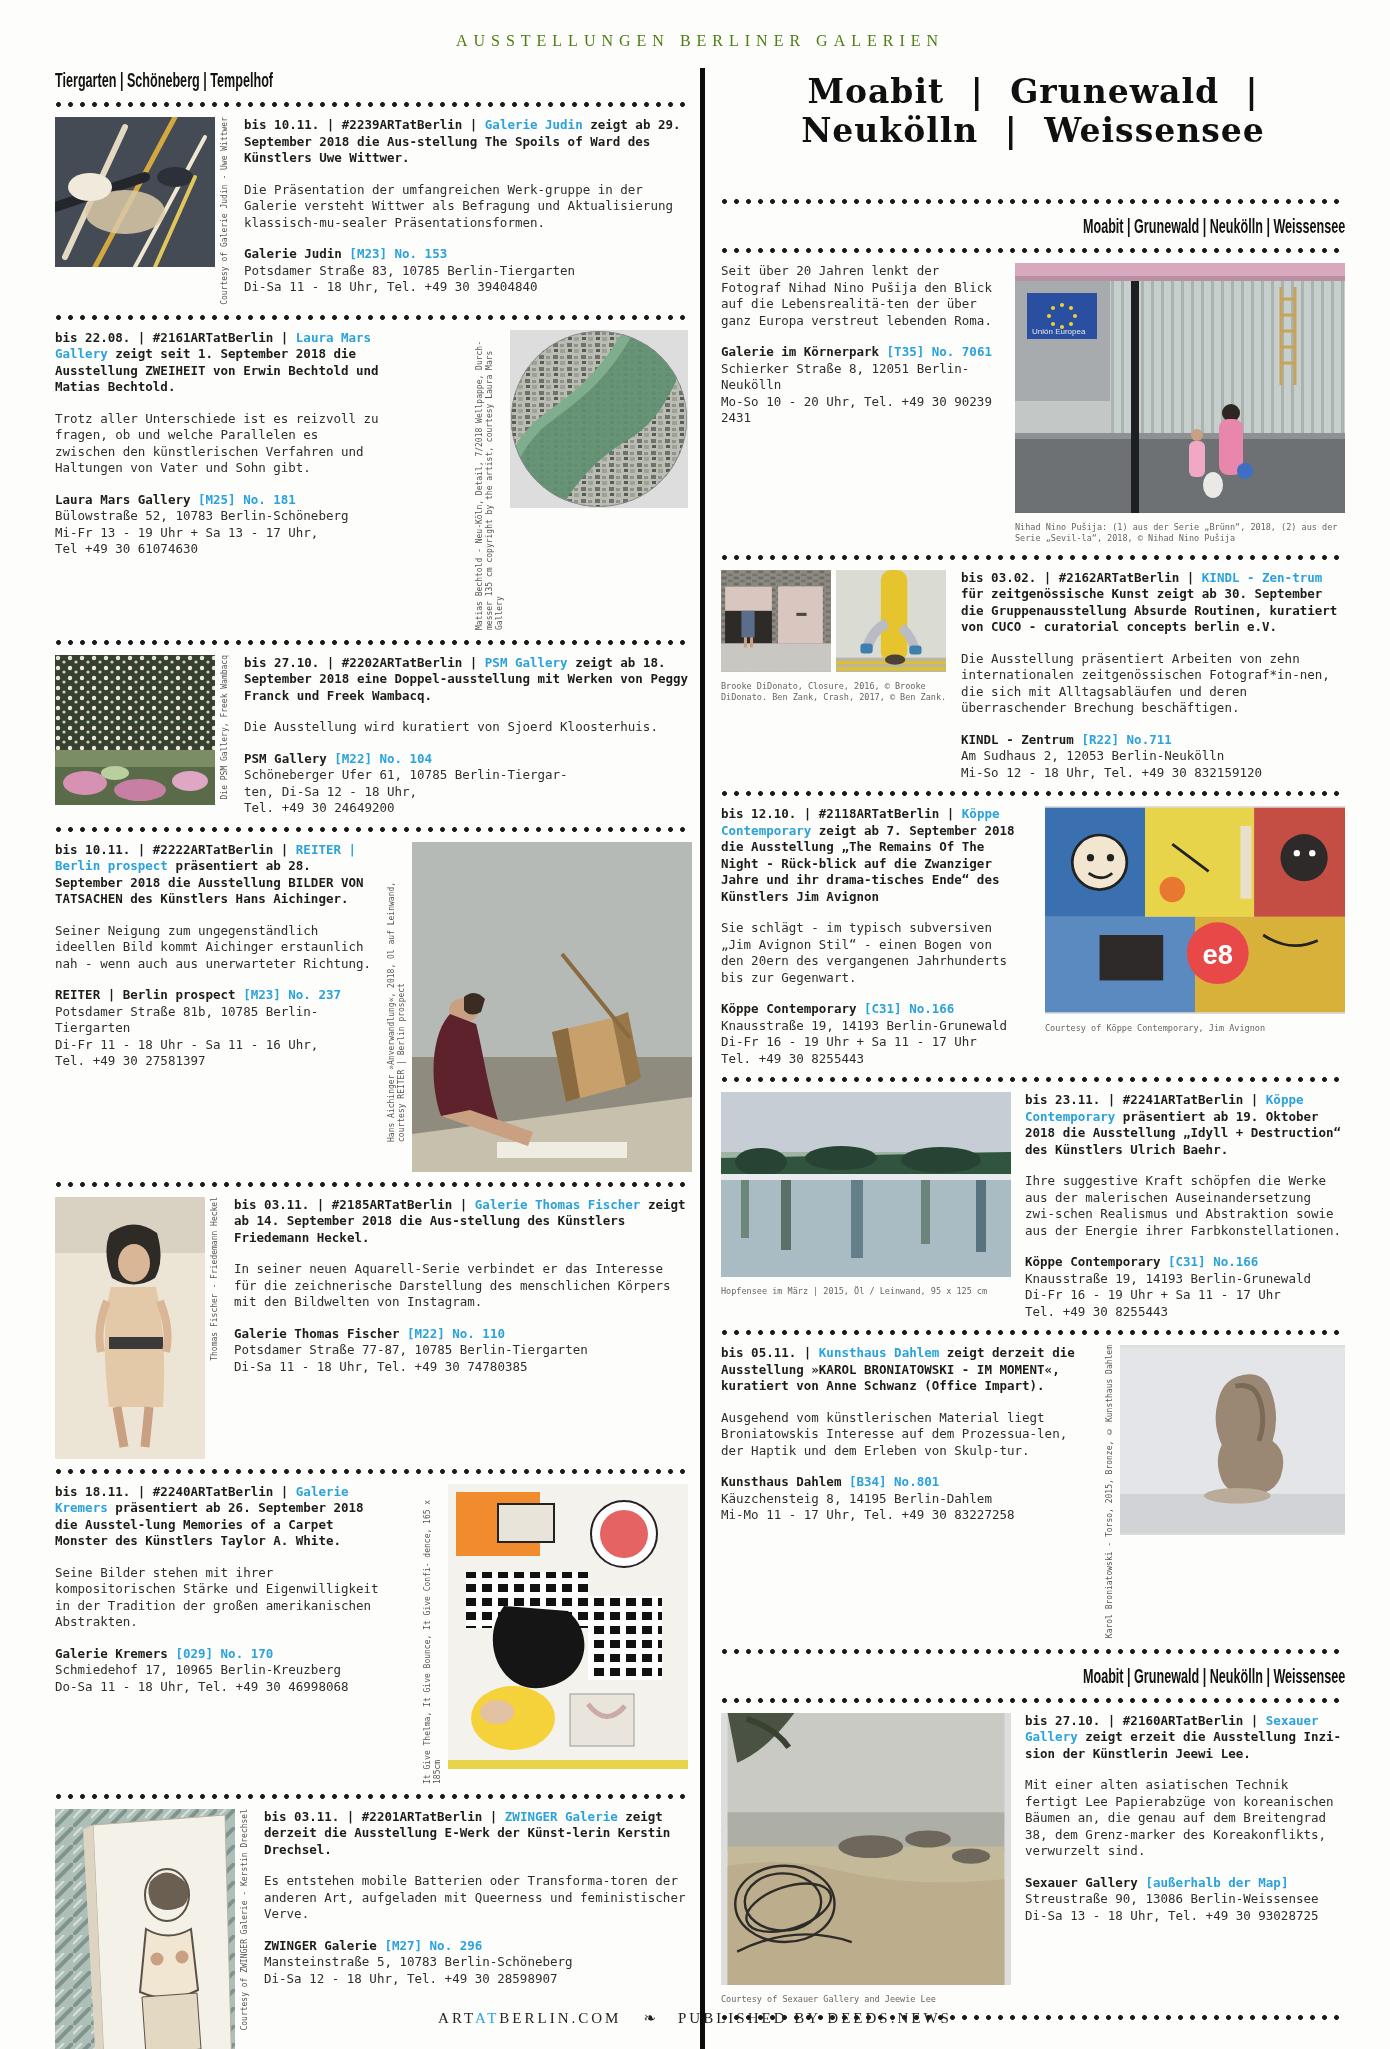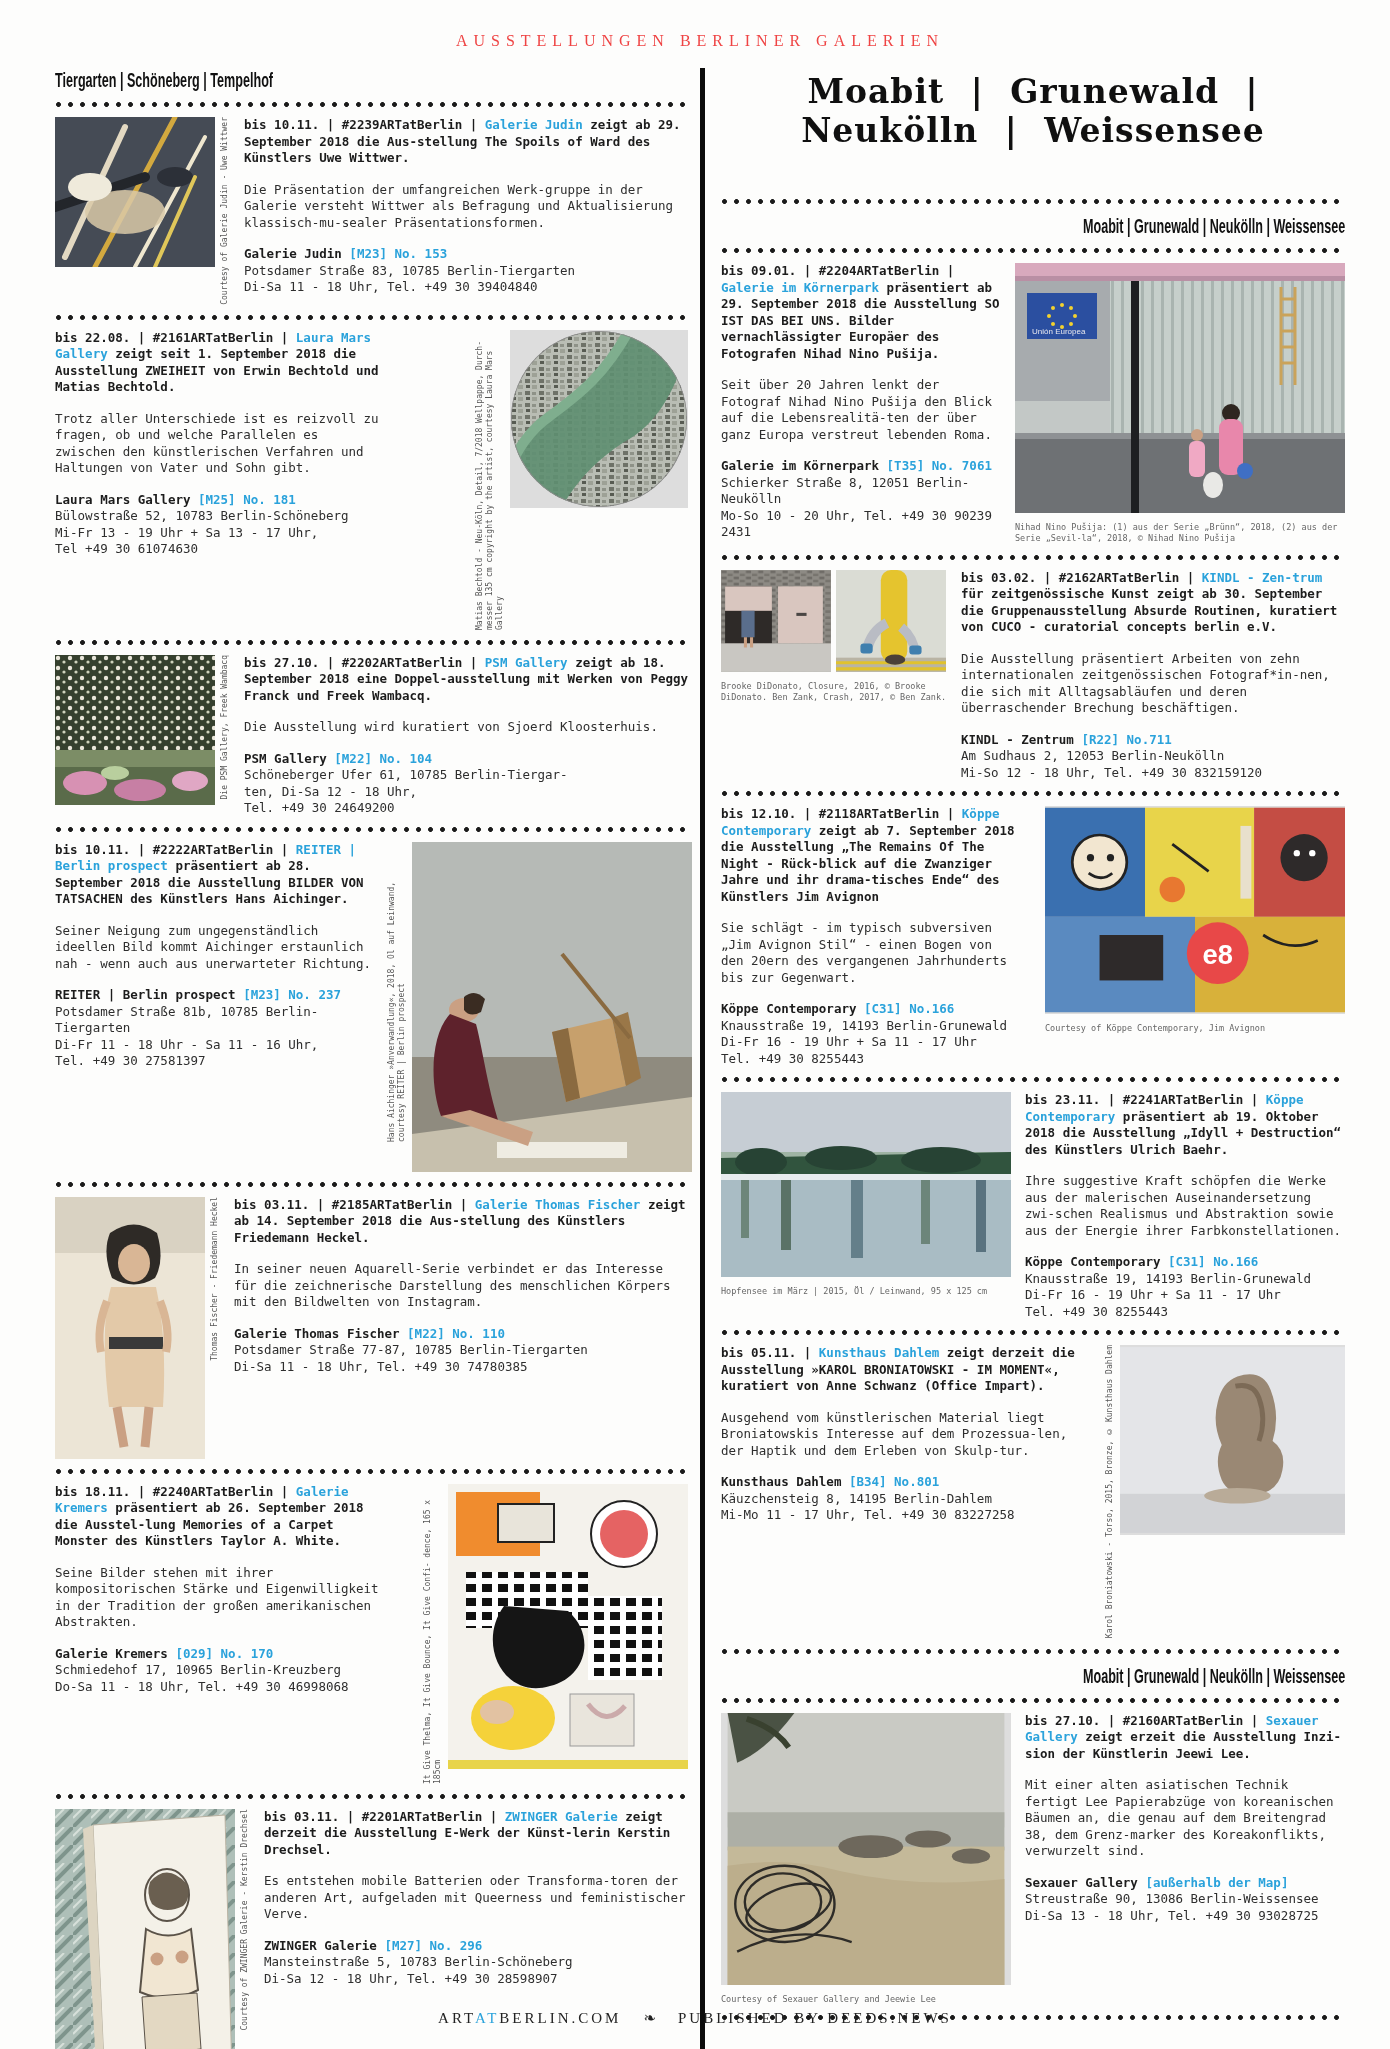--- a/index.html
+++ b/index.html
@@ -1,20 +1,20 @@
 <!DOCTYPE html>
 <html><head>
 <meta charset="utf-8">
 <style>
   html,body{margin:0;padding:0;background:#9a9a9a;}
   .page{width:1390px;height:2049px;margin:0 auto;background:#fdfdfc;position:relative;
         box-sizing:border-box;padding:16px 45px 0 55px;overflow:hidden;
         font-family:"DejaVu Sans Mono",monospace;color:#1c1c1c;}
   .masthead{text-align:center;font-family:"Liberation Serif",serif;font-size:16px;
-            letter-spacing:6px;color:#ef4444;margin:16px 0 18px;}
+            letter-spacing:6px;color:#4d7c0f;margin:16px 0 18px;}
   .columns{display:flex;align-items:stretch;}
   .col-left{width:645px;box-sizing:border-box;padding-right:12px;}
   .divider{width:5px;background:#0c0c0c;}
   .col-right{flex:1;box-sizing:border-box;padding-left:16px;}
   .dots{height:7px;margin:9px 0;background-image:radial-gradient(circle at 3.5px 3.5px,#1b1b1b 2.1px,transparent 2.7px);
         background-size:12px 7px;background-repeat:repeat-x;}
   .cond{font-family:"Liberation Sans",sans-serif;font-weight:700;font-size:21px;white-space:nowrap;color:#111;}
   .cond>span{display:inline-block;transform:scaleX(0.6);transform-origin:left center;}
   .cond.right{text-align:right;}
   .cond.right>span{transform-origin:right center;}
@@ -294,21 +294,20 @@
     <div class="col-right">
       <div class="blackletter">Moabit | Grunewald | Neukölln | Weissensee</div>
 
       <div class="dots"></div>
       <div class="cond right"><span>Moabit | Grunewald | Neukölln | Weissensee</span></div>
       <div class="dots"></div>
 
       <article class="entry">
         <div class="row">
           <div class="etext">
-            <p class="intro"><span>bis 09.01. | #2204ARTatBerlin | </span><a class="blue">Galerie im Körnerpark</a><span> präsentiert ab 29. September 2018 die Ausstellung SO IST DAS BEI UNS. Bilder vernachlässigter Europäer des Fotografen Nihad Nino Pušija.</span></p>
             <p class="body">Seit über 20 Jahren lenkt der Fotograf Nihad Nino Pušija den Blick auf die Lebensrealitä-ten der über ganz Europa verstreut lebenden Roma.</p>
             <div class="ginfo"><span>Galerie im Körnerpark  </span><a class="blue">[T35] No. 7061</a>
               <div class="addr">Schierker Straße 8, 12051 Berlin-Neukölln</div>
               <div class="addr">Mo-So 10 - 20 Uhr, Tel. +49 30 90239 2431</div>
             </div>
           </div>
           <figure class="figcol">
             <svg class="art" width="330" height="250" viewBox="0 0 330 250">
                 <rect width="330" height="250" fill="#c3c8c6"></rect>
                 <rect width="330" height="16" fill="#d8a9bd"></rect>

